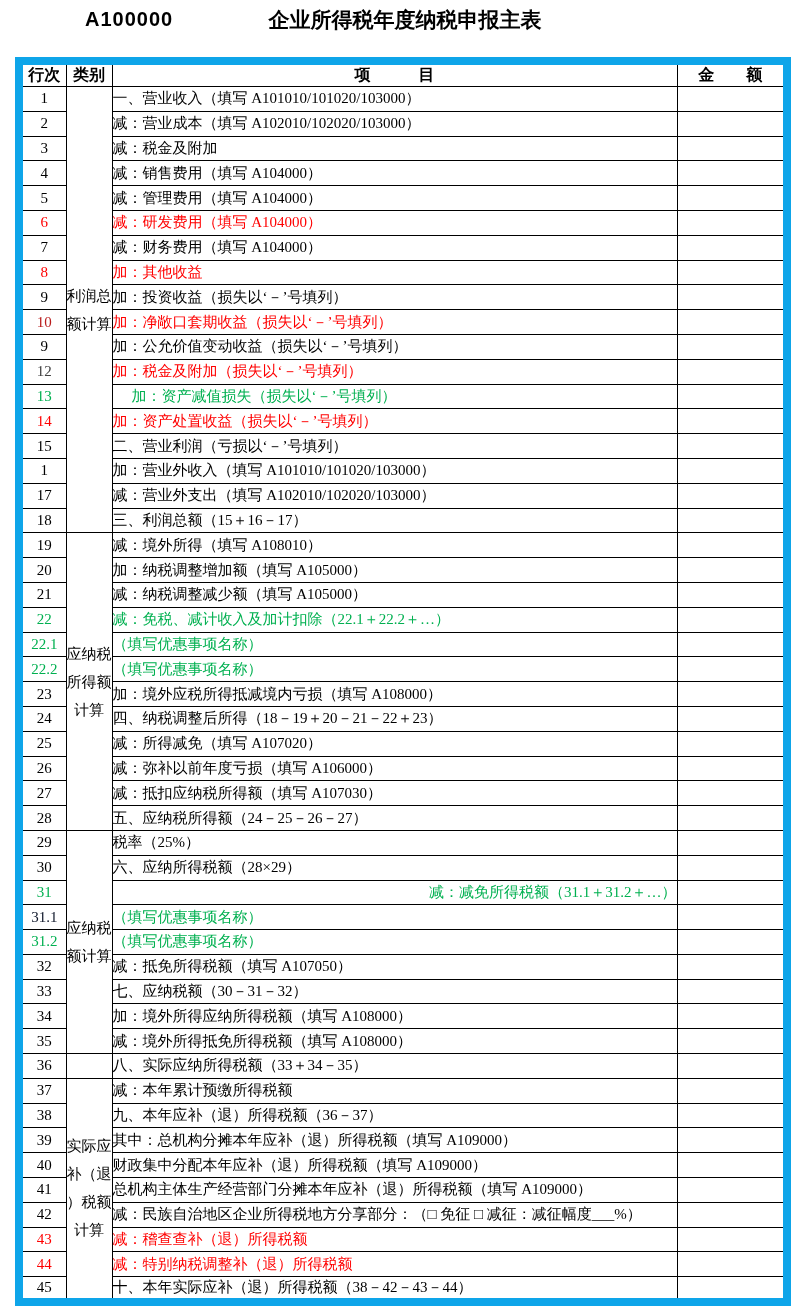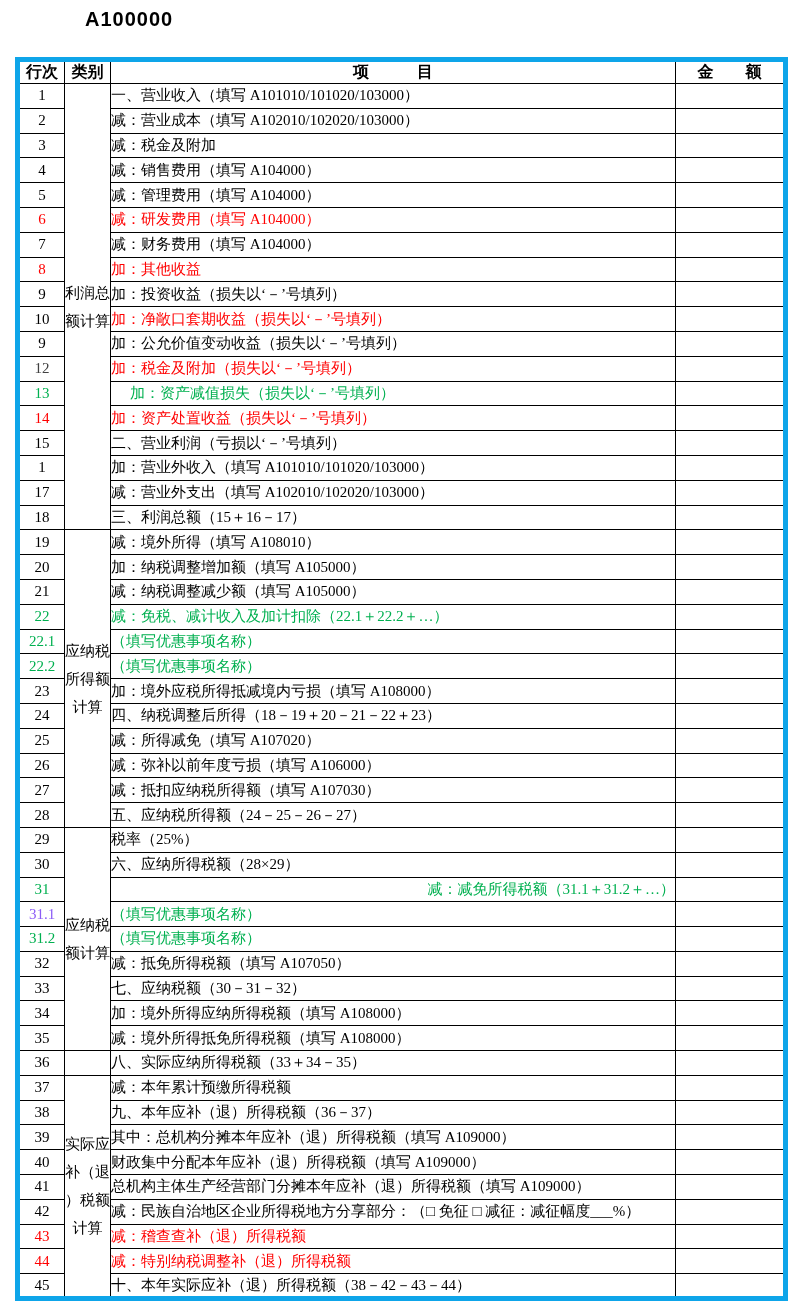--- a/index.html
+++ b/index.html
@@ -15,21 +15,21 @@
     font-family:"Liberation Sans","DejaVu Sans",sans-serif;
   }
   .form-title{
     position:absolute;left:15px;right:0;top:6px;text-align:center;
     font-size:21px;font-weight:bold;
     font-family:"Liberation Sans","DejaVu Sans",sans-serif;
   }
   .form-table{
     position:absolute;left:15px;top:57px;
     border-collapse:collapse;table-layout:fixed;width:768px;
-    border:5px solid #0ea5e9;
+    border:8px solid #0ea5e9;
   }
   .form-table th,.form-table td{
     border:1px solid #000;
     padding:0;
     overflow:hidden;
   }
   .form-table thead tr{height:23px;}
   .form-table tbody tr{height:24.8px;}
   .form-table th{
     font-size:16px;font-weight:bold;text-align:center;vertical-align:middle;
@@ -52,20 +52,21 @@
   .ind1{padding-left:37px;}
   .ind2{padding-left:40px;}
   .ind3{padding-left:82px;}
   .ind4{padding-left:90px;}
 </style>
 </head>
 <body>
 
 <div class="page-header">
   <div class="form-code">A100000</div>
+  <div class="form-title">企业所得税年度纳税申报主表</div>
 </div>
 
 <table class="form-table">
   <colgroup>
     <col style="width:47px">
     <col style="width:46px">
     <col style="width:565px">
     <col style="width:110px">
   </colgroup>
   <thead>
@@ -117,21 +118,21 @@
         <td class="c-no" style="color: rgb(255, 0, 0);">8</td>
         <td class="c-item ind1" style="color: rgb(255, 0, 0);">加：其他收益</td>
         <td class="c-amt"></td>
       </tr>
       <tr>
         <td class="c-no">9</td>
         <td class="c-item ind1">加：投资收益（损失以‘－’号填列）</td>
         <td class="c-amt"></td>
       </tr>
       <tr>
-        <td class="c-no" style="color: #000000;">10</td>
+        <td class="c-no" style="color: #b91c1c;">10</td>
         <td class="c-item ind1" style="color: rgb(255, 0, 0);">加：净敞口套期收益（损失以‘－’号填列）</td>
         <td class="c-amt"></td>
       </tr>
       <tr>
         <td class="c-no">9</td>
         <td class="c-item ind1">加：公允价值变动收益（损失以‘－’号填列）</td>
         <td class="c-amt"></td>
       </tr>
       <tr>
         <td class="c-no" style="color: #404040; margin-top: 23px;">12</td>
@@ -239,21 +240,21 @@
         <td class="c-no">30</td>
         <td class="c-item ind0">六、应纳所得税额（28×29）</td>
         <td class="c-amt"></td>
       </tr>
       <tr>
         <td class="c-no" style="color: rgb(0, 176, 80);">31</td>
         <td class="c-item ind1" style="color: rgb(0, 176, 80); text-align: right;">减：减免所得税额（31.1＋31.2＋…）</td>
         <td class="c-amt"></td>
       </tr>
       <tr>
-        <td class="c-no" style="color: #8b5cf6;">31.1</td>
+        <td class="c-no" style="color: #0f172a;">31.1</td>
         <td class="c-item ind1" style="color: rgb(0, 176, 80);">（填写优惠事项名称）</td>
         <td class="c-amt"></td>
       </tr>
       <tr>
         <td class="c-no" style="color: rgb(0, 176, 80);">31.2</td>
         <td class="c-item ind1" style="color: rgb(0, 176, 80);">（填写优惠事项名称）</td>
         <td class="c-amt"></td>
       </tr>
       <tr>
         <td class="c-no">32</td>

